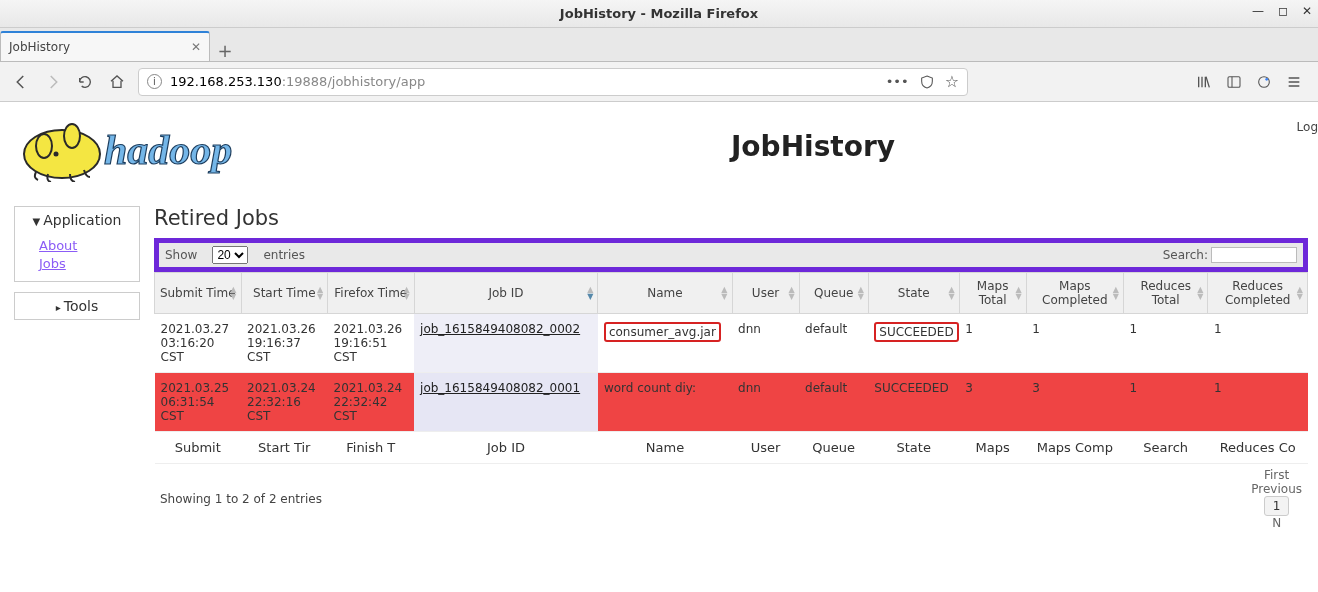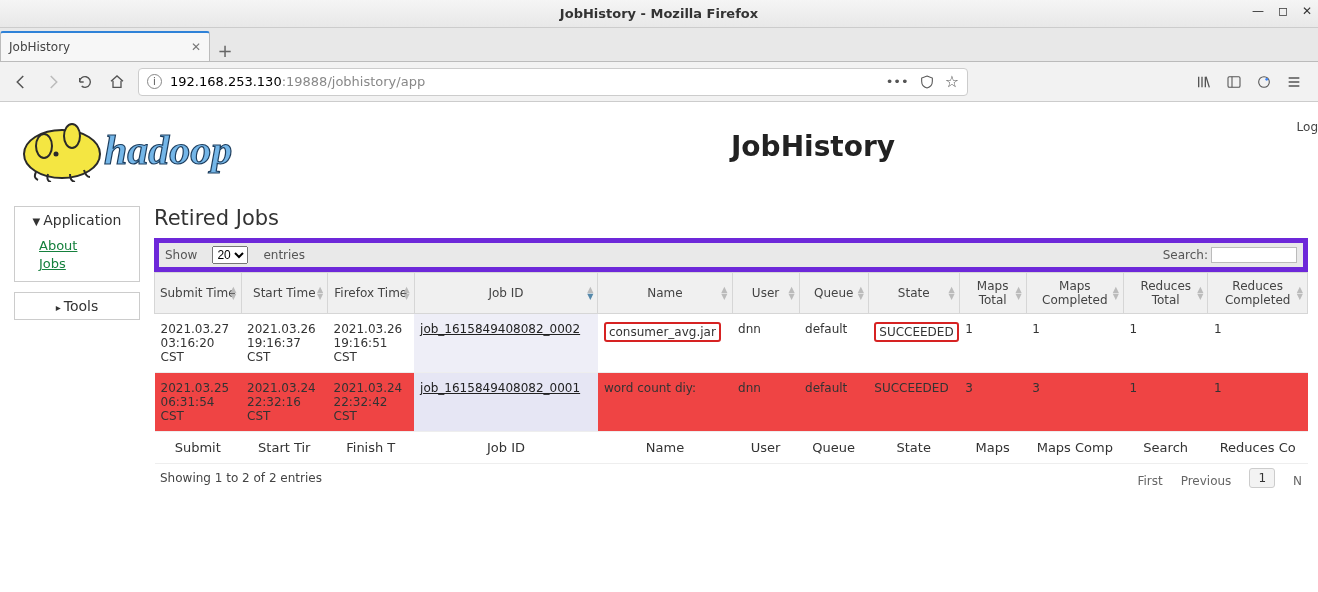--- a/index.html
+++ b/index.html
@@ -99,21 +99,21 @@
 .page-title { flex: 1; text-align: center; font-size: 28px; font-weight: bold; color: #222; }
 .logged-in { position: absolute; right: 0; top: 18px; font-size: 12px; color: #444; }
 
 
 .layout { display: flex; margin-top: 24px; gap: 14px; }
 .sidebar { width: 126px; display: flex; flex-direction: column; gap: 10px; }
 .sidebox { border: 1px solid #ccc; background: #fff; font-size: 13px; color: #333; }
 .sidebox-h { padding: 5px 7px; font-size: 14px; text-align: center; }
 .sidebox-h .arrow { font-size: 10px; margin-right: 3px; }
 .sidebox ul { list-style: none; padding: 4px 12px 8px 24px; }
-.sidebox ul li { text-decoration: underline; color: #15803d; line-height: 1.4; }
+.sidebox ul li { text-decoration: underline; color: #8b5cf6; line-height: 1.4; }
 
 .main { flex: 1; }
 .section-title { font-size: 21px; color: #333; margin-bottom: 8px; }
 
 
 .top-controls {
   background: #e9e9e9;
   border: 5px solid #6d28d9;
   padding: 3px 6px;
   display: flex;
@@ -153,21 +153,21 @@
 col.c-submit{width:80px} col.c-start{width:80px} col.c-finish{width:80px}
 col.c-jobid{width:170px} col.c-name{width:124px} col.c-user{width:62px}
 col.c-queue{width:64px} col.c-state{width:84px}
 col.c-mt{width:62px} col.c-mc{width:90px} col.c-rt{width:78px} col.c-rc{width:92px}
 
 
 .filter-row td { padding: 14px 6px 26px 6px; color: #696969; text-align: center; font-size: 13px; }
 
 
 .table-footer { display: flex; align-items: center; font-size: 12px; color: #444; padding: 4px 6px; }
-.pager { margin-left: auto; display: flex; align-items: flex-end; gap: 18px; color: #666; }
+.pager { margin-left: auto; display: flex; align-items: center; color: #666; flex-direction: column; }
 .pager .pg-num { border: 1px solid #ccc; padding: 2px 8px; background: #f3f3f3; border-radius: 3px; color: #333; }
 
 svg { display: block; }
 </style>
 </head>
 <body>
 
 <div class="window-titlebar">
   <span class="title">JobHistory - Mozilla Firefox</span>
   <div class="window-controls">

